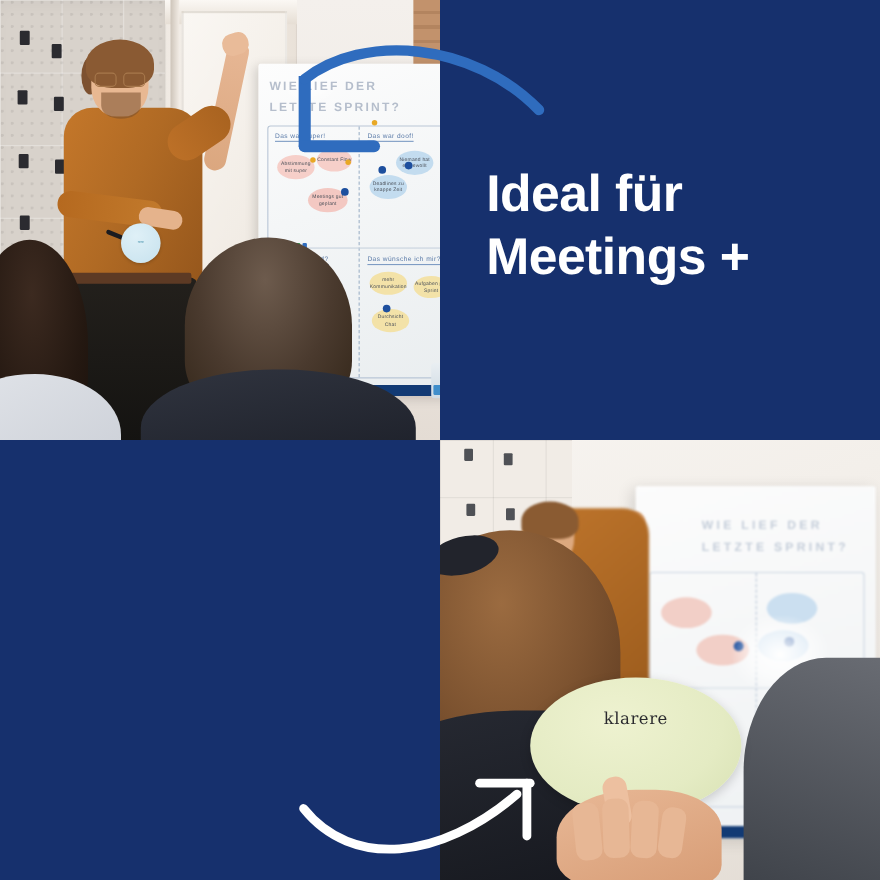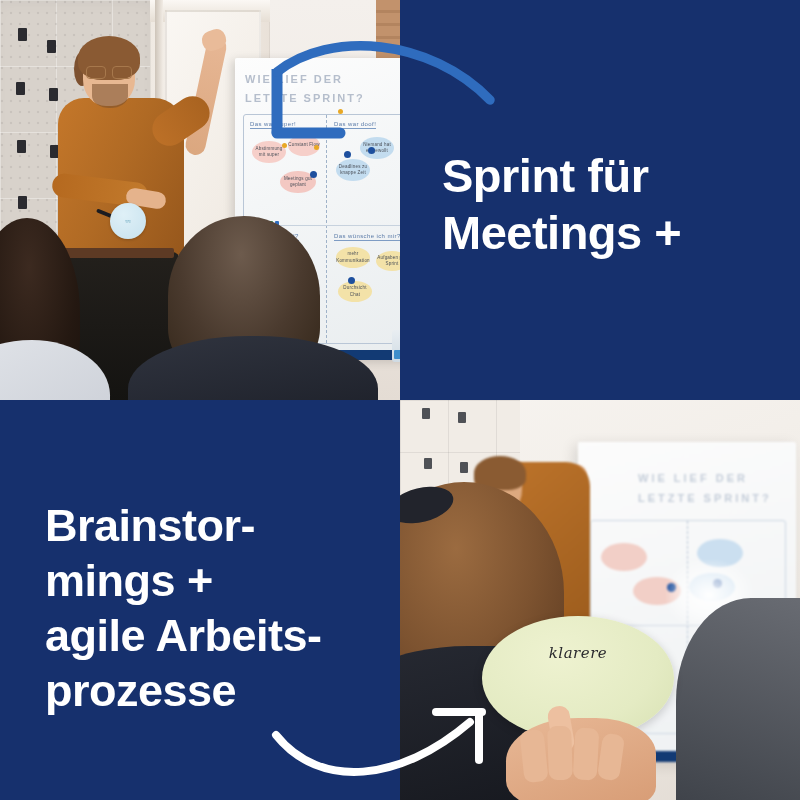--- a/index.html
+++ b/index.html
@@ -341,21 +341,21 @@
   }
   .br-card{
     position:absolute;left:82px;top:216px;width:192px;height:124px;
     background:radial-gradient(ellipse at 40% 32%,#eef2d0 0%,#e4ebc3 60%,#d7e0b2 100%);
     border-radius:50%;
     box-shadow:0 3px 10px rgba(0,0,0,.18);
   }
   .br-card-l1{
     position:absolute;left:0;right:0;top:28px;text-align:center;
     font-size:15px;color:#2a2a2e;
-    font-family:"DejaVu Serif",serif;font-style:italic;letter-spacing:.5px;
+    font-family:"DejaVu Serif",serif;letter-spacing:.5px;
   }
   .br-card-l2{
     position:absolute;left:0;right:0;top:52px;text-align:center;
     font-size:24px;color:#23232a;
     font-family:"DejaVu Serif",serif;font-style:italic;letter-spacing:.3px;
   }
   .br-hand{
     position:absolute;left:106px;top:318px;width:150px;height:90px;
     background:linear-gradient(160deg,#e8b896,#d79c75);
     border-radius:48% 40% 24% 30%;
@@ -479,30 +479,24 @@
       <div class="wb-spray" style="left:392px;top:330px;"></div>
 
       <div class="head-r"></div>
       <div class="shoulder-r"></div>
       <div class="head-l"></div>
       <div class="shoulder-l"></div>
     </div>
   </div>
 
   <div class="quad q-tr navy">
-    <h2 class="headline headline-tr">Sprint für
+    <h2 class="headline headline-tr">Ideal für
 Meetings +</h2>
   </div>
 
-  <div class="quad q-bl navy">
-    <h2 class="headline headline-bl">Brainstor-
-mings +
-agile Arbeits-
-prozesse</h2>
-  </div>
 
   <div class="quad q-br">
     <div class="photo">
       <div class="br-room"></div>
       <div class="br-panels"></div>
       <div class="br-clip" style="left:22px;top:8px;"></div>
       <div class="br-clip" style="left:58px;top:12px;"></div>
       <div class="br-clip" style="left:24px;top:58px;"></div>
       <div class="br-clip" style="left:60px;top:62px;"></div>
       <div class="br-clip" style="left:62px;top:108px;"></div>

